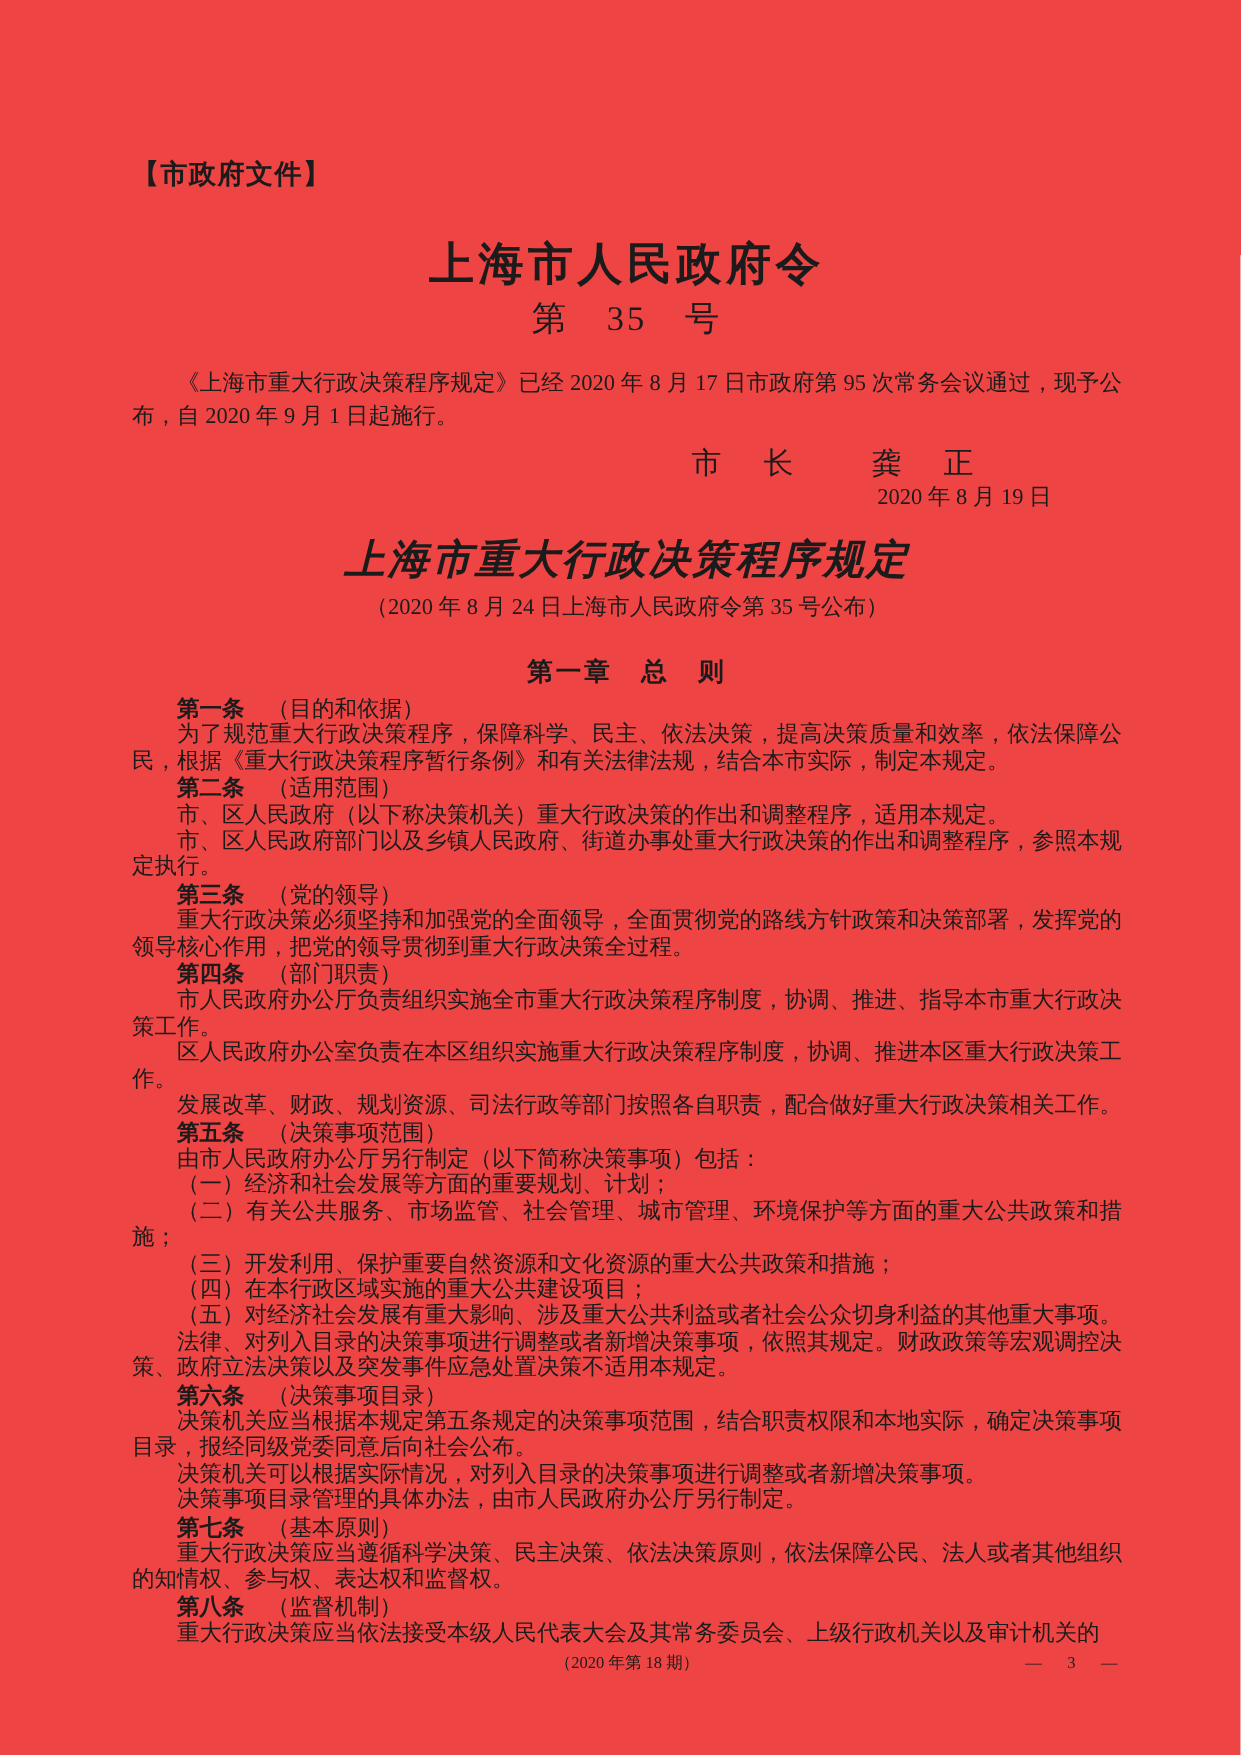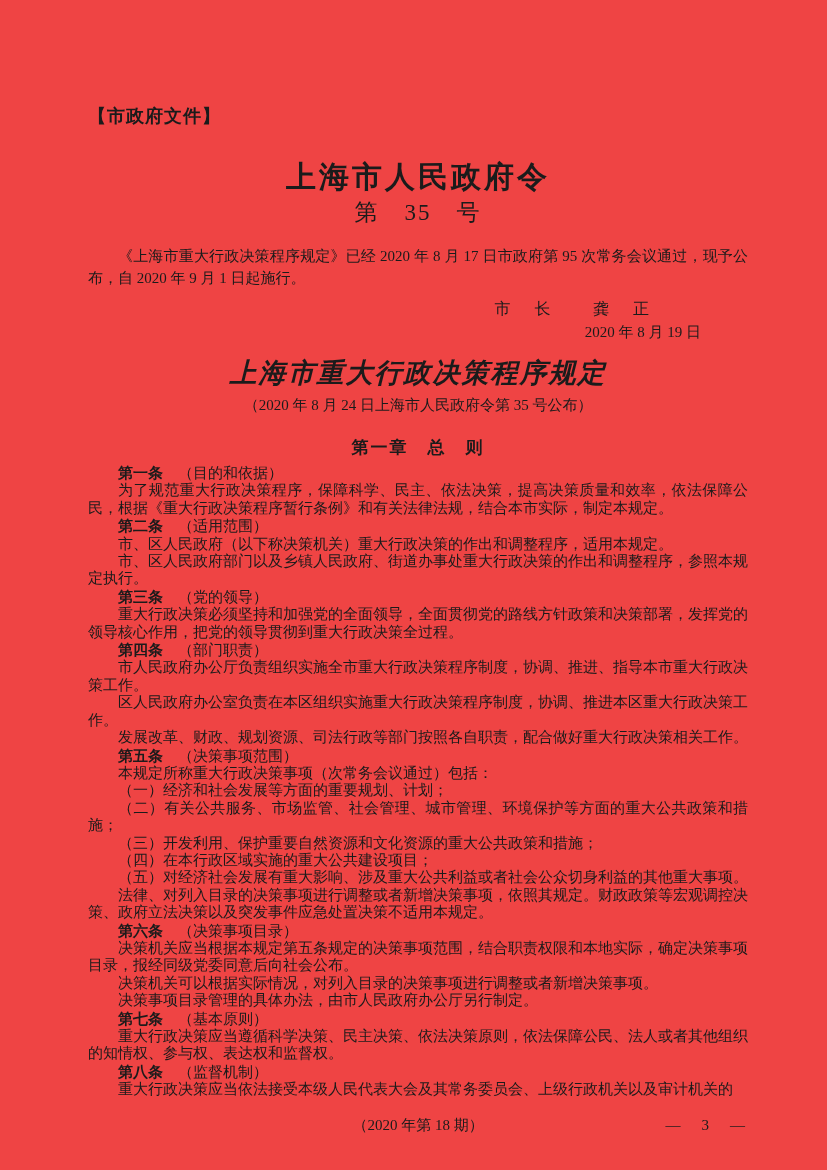--- a/index.html
+++ b/index.html
@@ -39,21 +39,21 @@
     margin:21px 0 0 0;
     font-size:15px;
     line-height:22px;
     text-align:justify;
     text-indent:2em;
   }
   .sign-line{
     margin-top:9px;
     text-align:right;
     padding-right:95px;
-    font-size:16px;
+    font-size:20px;
     line-height:22px;
     letter-spacing:4px;
   }
   .sign-name{margin-left:2.4em;}
   .sign-date{
     margin-top:2px;
     text-align:right;
     padding-right:47px;
     font-size:15px;
     line-height:21px;
@@ -89,22 +89,21 @@
     line-height:17.4px;
     text-indent:2em;
     text-align:justify;
   }
   .body-text b{
     font-family:"Liberation Sans","DejaVu Sans",sans-serif;
     font-weight:700;
   }
   .footer{
     position:relative;
-    margin-top:16px;
-    font-size:15px;
+    font-size:11px;
     line-height:20px;
     text-align:center;
   }
   .footer .pageno{
     position:absolute;
     right:0px;
     top:0;
     letter-spacing:3px;
   }
 </style>
@@ -139,21 +138,21 @@
       <p><b>第二条</b>　（适用范围）</p>
       <p>市、区人民政府（以下称决策机关）重大行政决策的作出和调整程序，适用本规定。</p>
       <p>市、区人民政府部门以及乡镇人民政府、街道办事处重大行政决策的作出和调整程序，参照本规定执行。</p>
       <p><b>第三条</b>　（党的领导）</p>
       <p>重大行政决策必须坚持和加强党的全面领导，全面贯彻党的路线方针政策和决策部署，发挥党的领导核心作用，把党的领导贯彻到重大行政决策全过程。</p>
       <p><b>第四条</b>　（部门职责）</p>
       <p>市人民政府办公厅负责组织实施全市重大行政决策程序制度，协调、推进、指导本市重大行政决策工作。</p>
       <p>区人民政府办公室负责在本区组织实施重大行政决策程序制度，协调、推进本区重大行政决策工作。</p>
       <p>发展改革、财政、规划资源、司法行政等部门按照各自职责，配合做好重大行政决策相关工作。</p>
       <p><b>第五条</b>　（决策事项范围）</p>
-      <p>本规定所称重大行政决策事项（次常务会议通过）包括：</p>
+      <p>由市人民政府办公厅另行制定（以下简称决策事项）包括：</p>
       <p>（一）经济和社会发展等方面的重要规划、计划；</p>
       <p>（二）有关公共服务、市场监管、社会管理、城市管理、环境保护等方面的重大公共政策和措施；</p>
       <p>（三）开发利用、保护重要自然资源和文化资源的重大公共政策和措施；</p>
       <p>（四）在本行政区域实施的重大公共建设项目；</p>
       <p>（五）对经济社会发展有重大影响、涉及重大公共利益或者社会公众切身利益的其他重大事项。</p>
       <p>法律、对列入目录的决策事项进行调整或者新增决策事项，依照其规定。财政政策等宏观调控决策、政府立法决策以及突发事件应急处置决策不适用本规定。</p>
       <p><b>第六条</b>　（决策事项目录）</p>
       <p>决策机关应当根据本规定第五条规定的决策事项范围，结合职责权限和本地实际，确定决策事项目录，报经同级党委同意后向社会公布。</p>
       <p>决策机关可以根据实际情况，对列入目录的决策事项进行调整或者新增决策事项。</p>
       <p>决策事项目录管理的具体办法，由市人民政府办公厅另行制定。</p>

